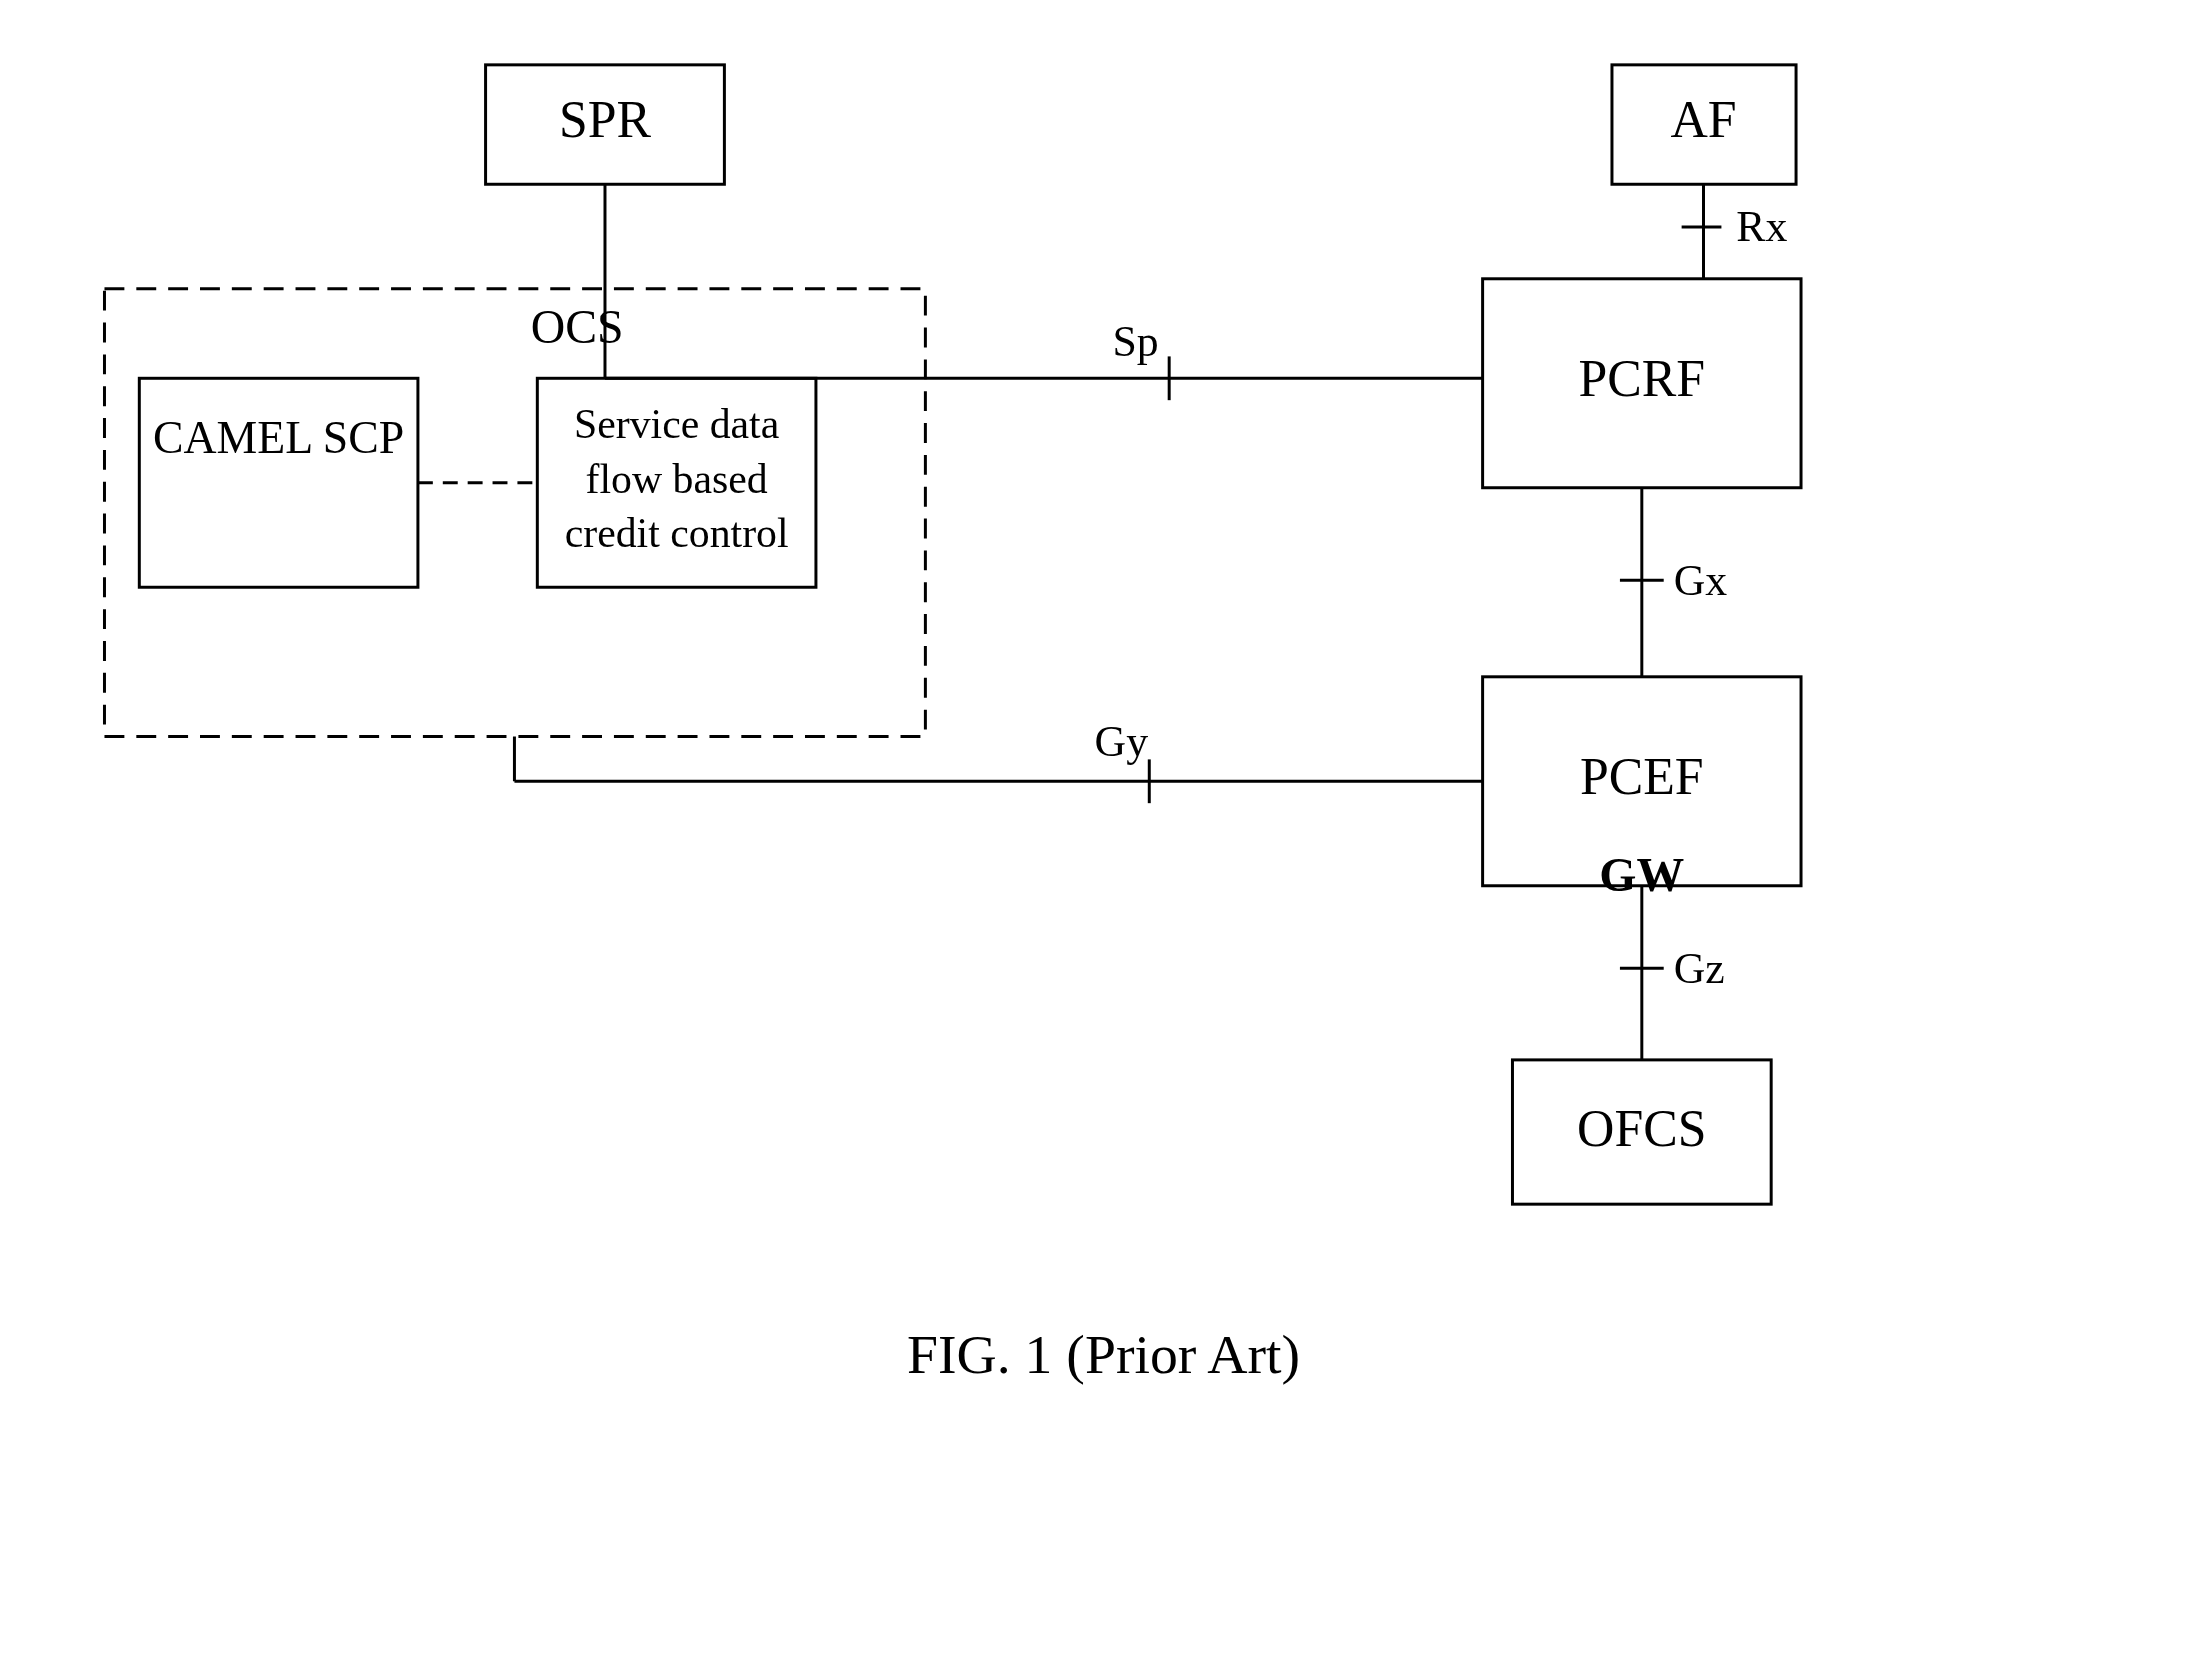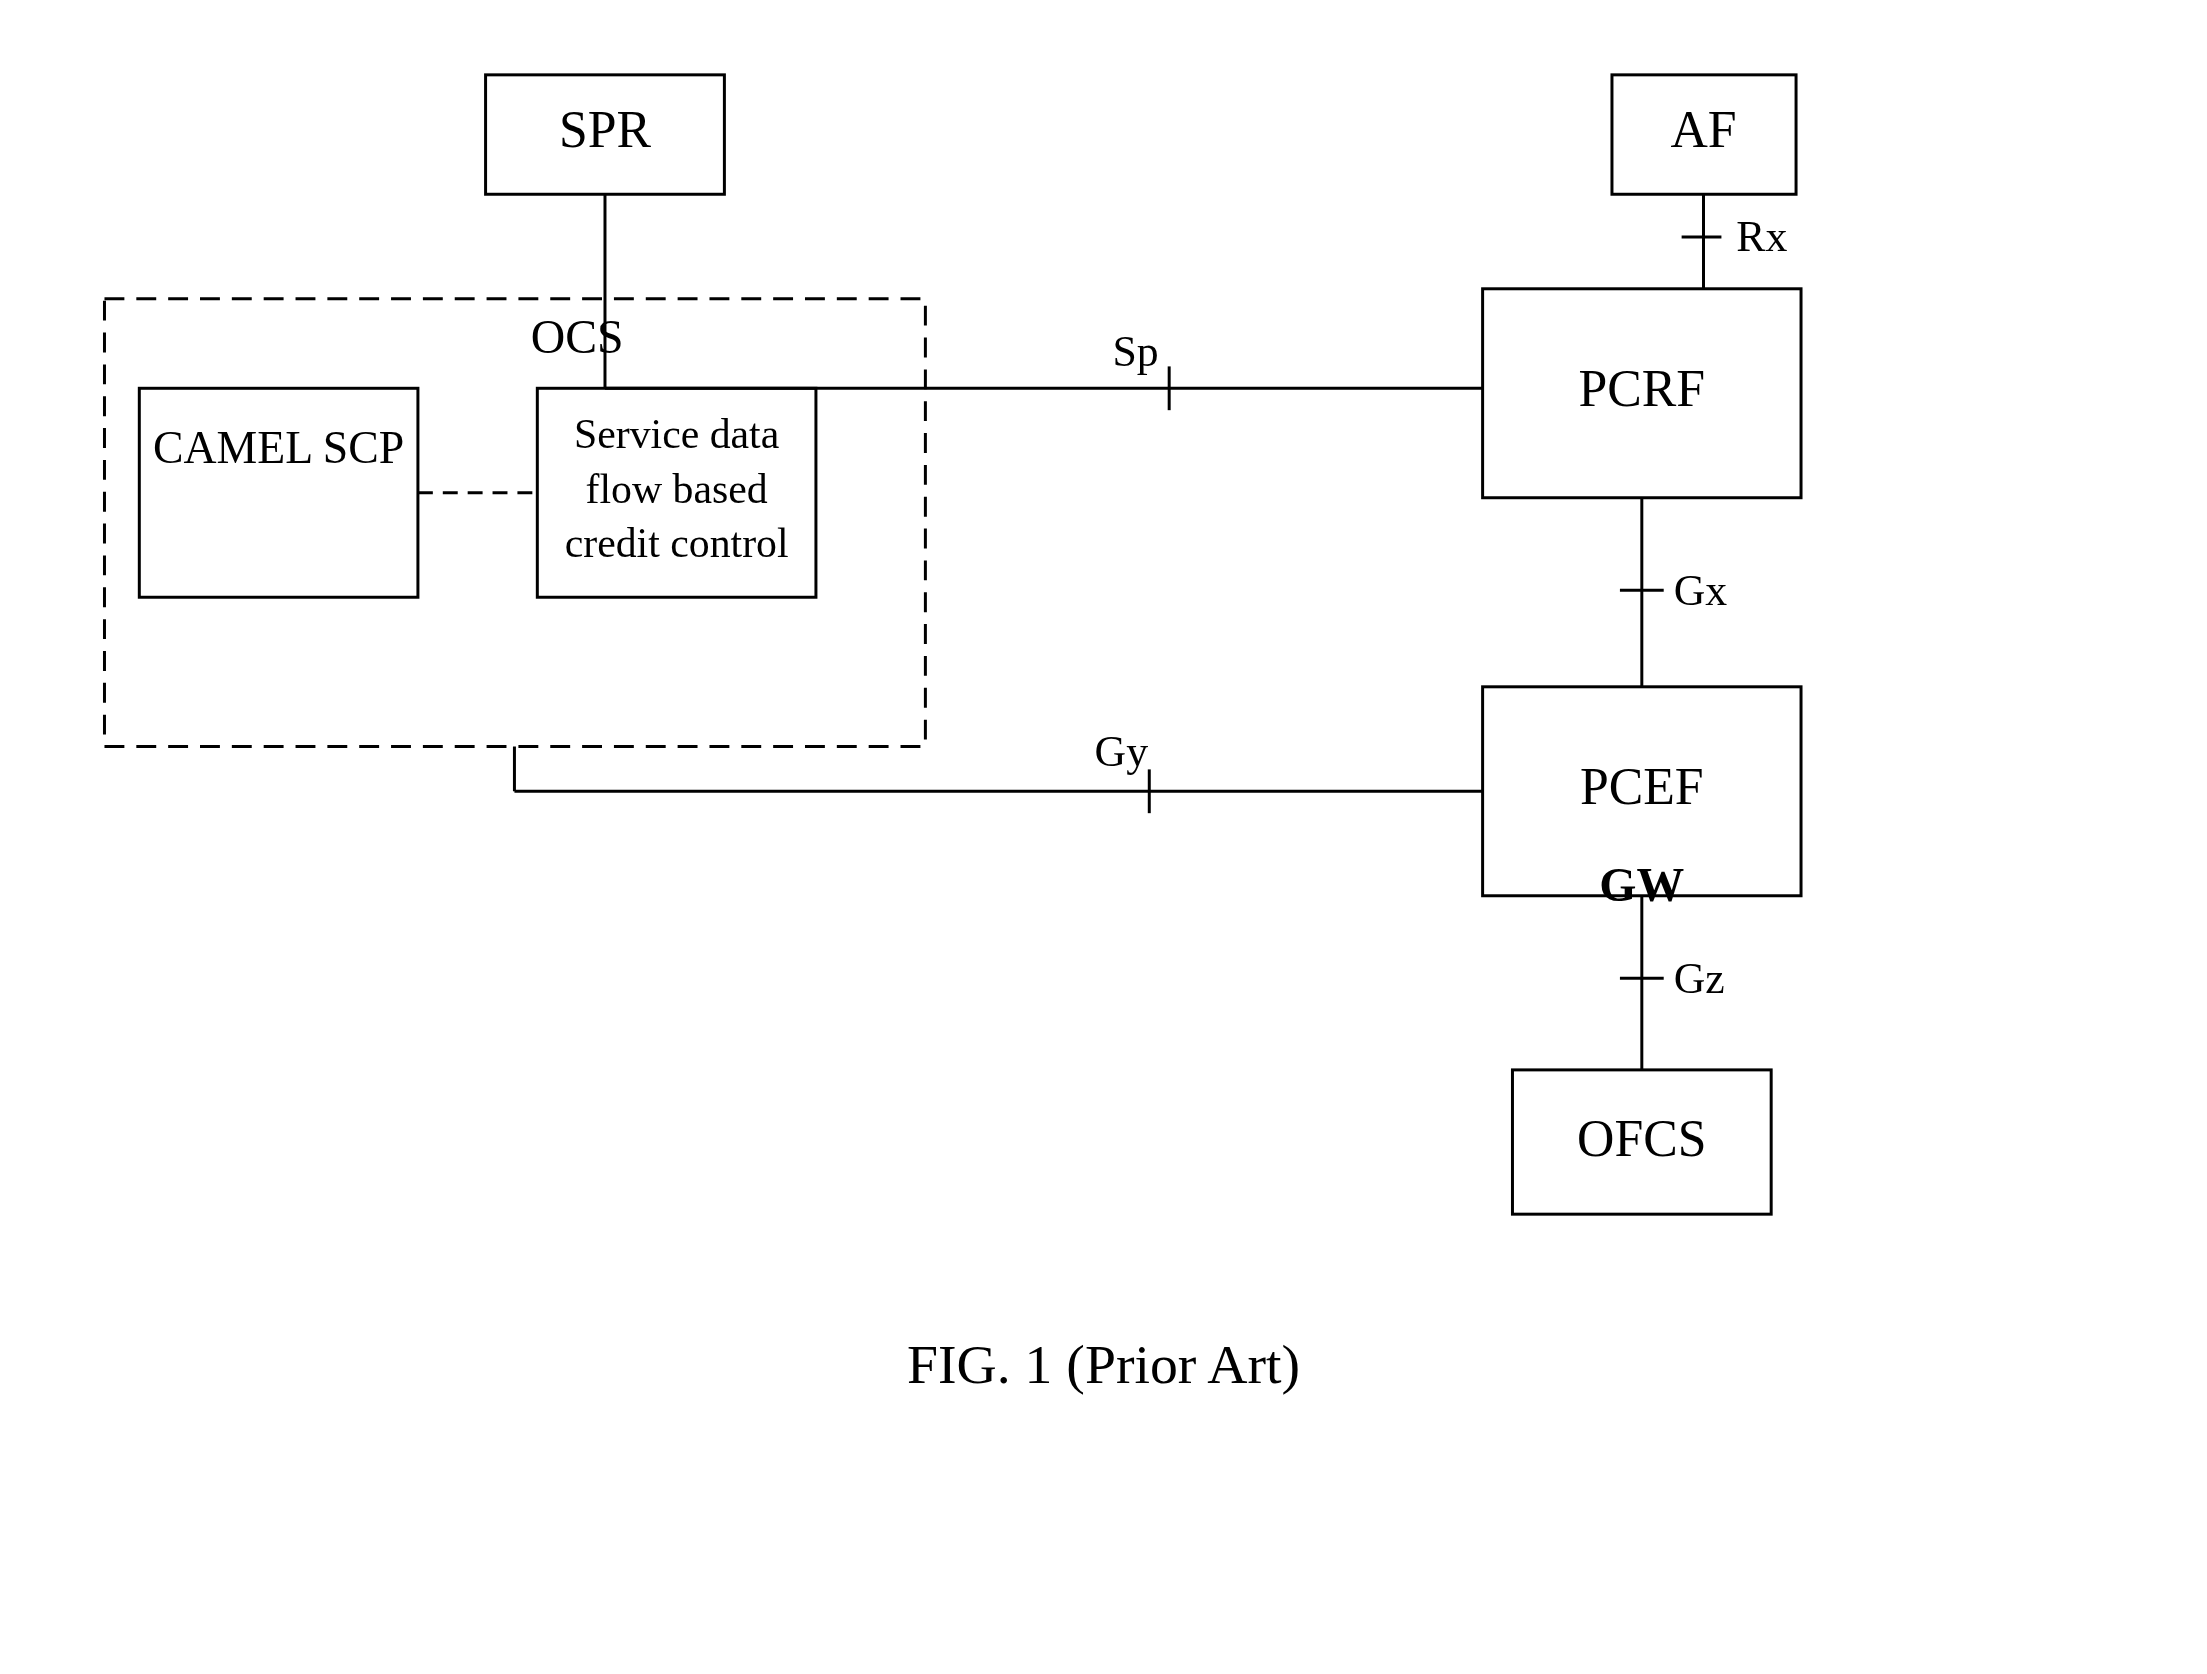--- a/index.html
+++ b/index.html
@@ -10,21 +10,20 @@
       height: 1675px;
       position: relative;
       overflow: hidden;
     }
     .diagram-container {
       position: absolute;
       top: 0;
       left: 0;
       width: 2208px;
       height: 1281px;
-      margin-top: 10px;
     }
     svg {
       width: 2208px;
       height: 1675px;
     }
   </style>
 </head>
 <body>
 
 <div class="diagram-container">

